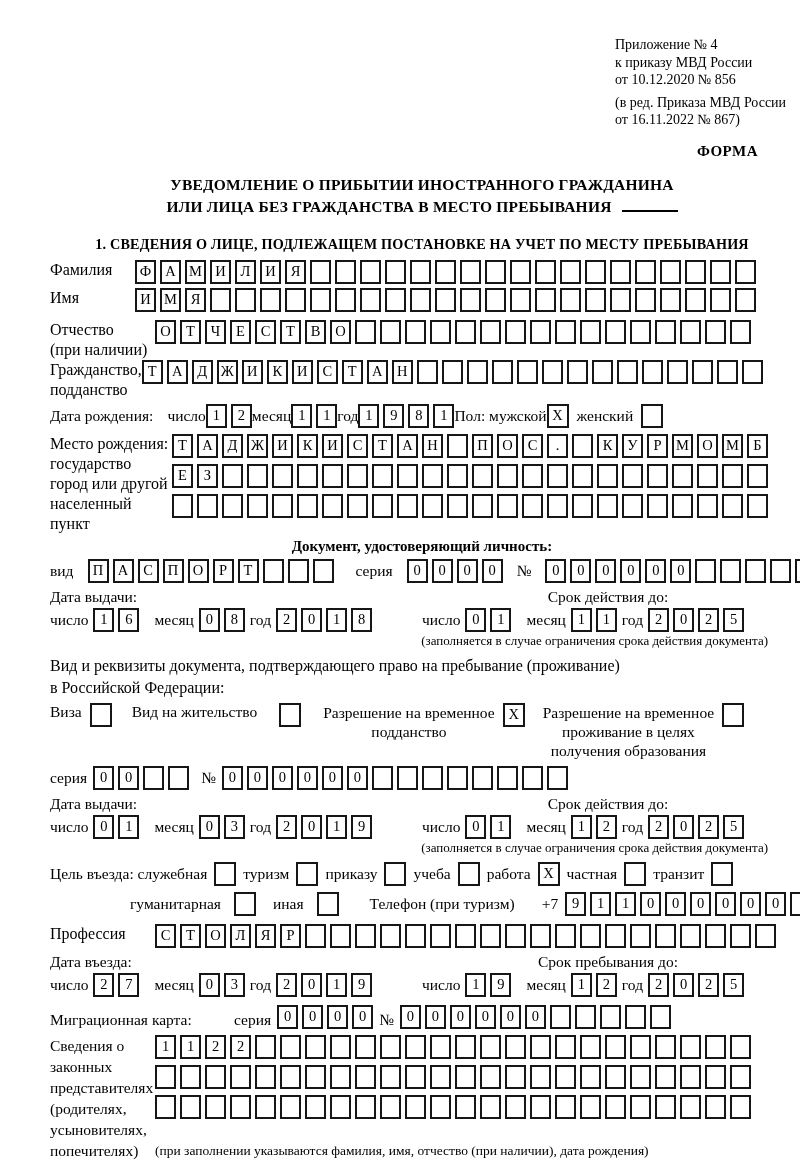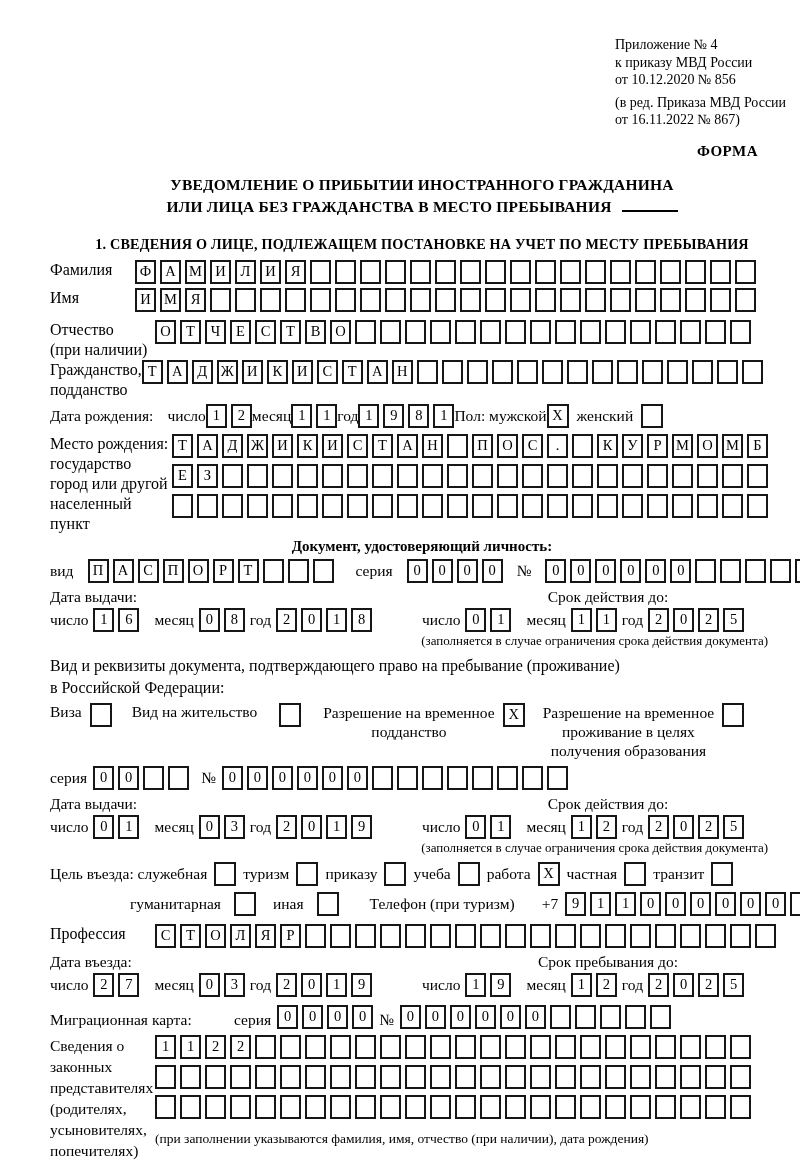--- a/index.html
+++ b/index.html
@@ -24,21 +24,21 @@
   .vgap{display:flex;flex-direction:column;gap:6px;}
   .dlabels{display:flex;margin-top:5px;font-size:15.5px;}
   .dl-l{width:372px;text-align:left;} .dl-r{flex:1;text-align:center;}
   .drow{display:flex;margin-top:2px;align-items:center;}
   .dg{display:flex;align-items:center;gap:5px;}
   .dg-l{width:372px;}
   .cap{font-size:13px;text-align:right;margin:1px 26px 0 0;}
   .para{font-size:16px;line-height:22px;margin-top:6px;}
   .cbitem{display:flex;align-items:flex-start;gap:8px;}
   .stack{display:flex;flex-direction:column;text-align:center;font-size:15.5px;line-height:19px;}
-  .repnote{font-size:13.5px;margin-top:12px;}
+  .repnote{font-size:13.5px;margin-top:24px;}
 </style>
 </head>
 <body>
 
 <div class="page">
 
   <div class="hnote">
     <div>Приложение № 4</div>
     <div>к приказу МВД России</div>
     <div>от 10.12.2020 № 856</div>

